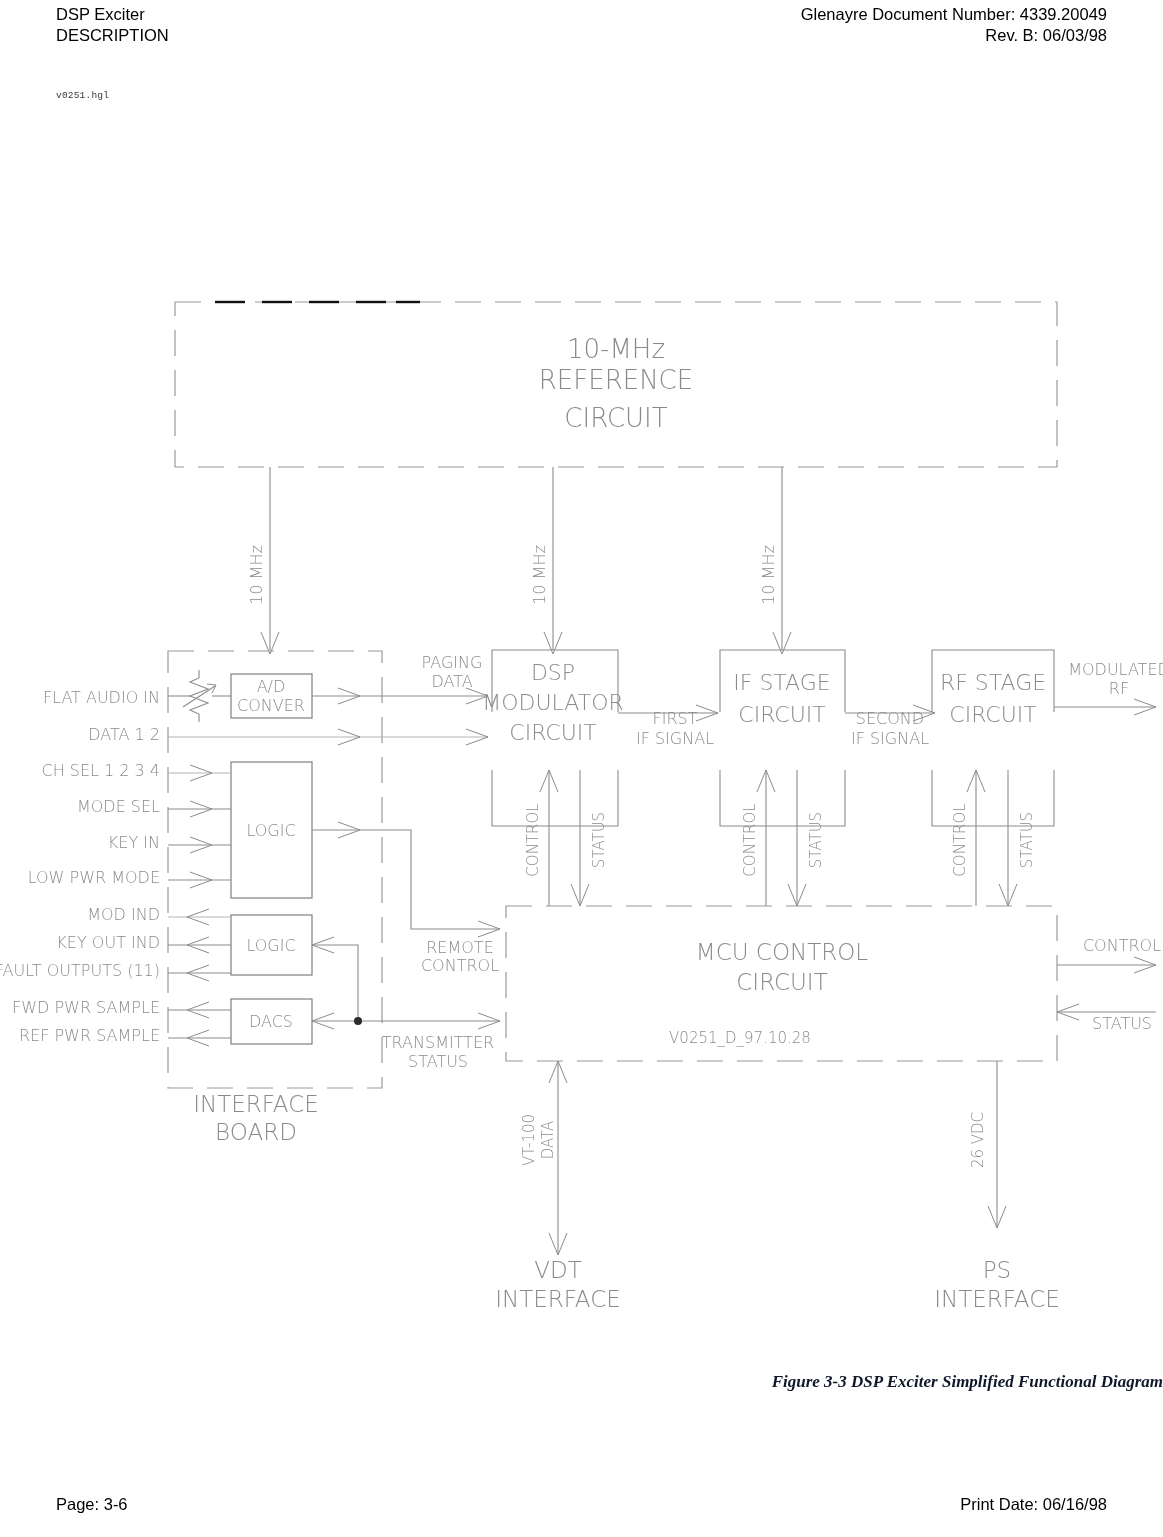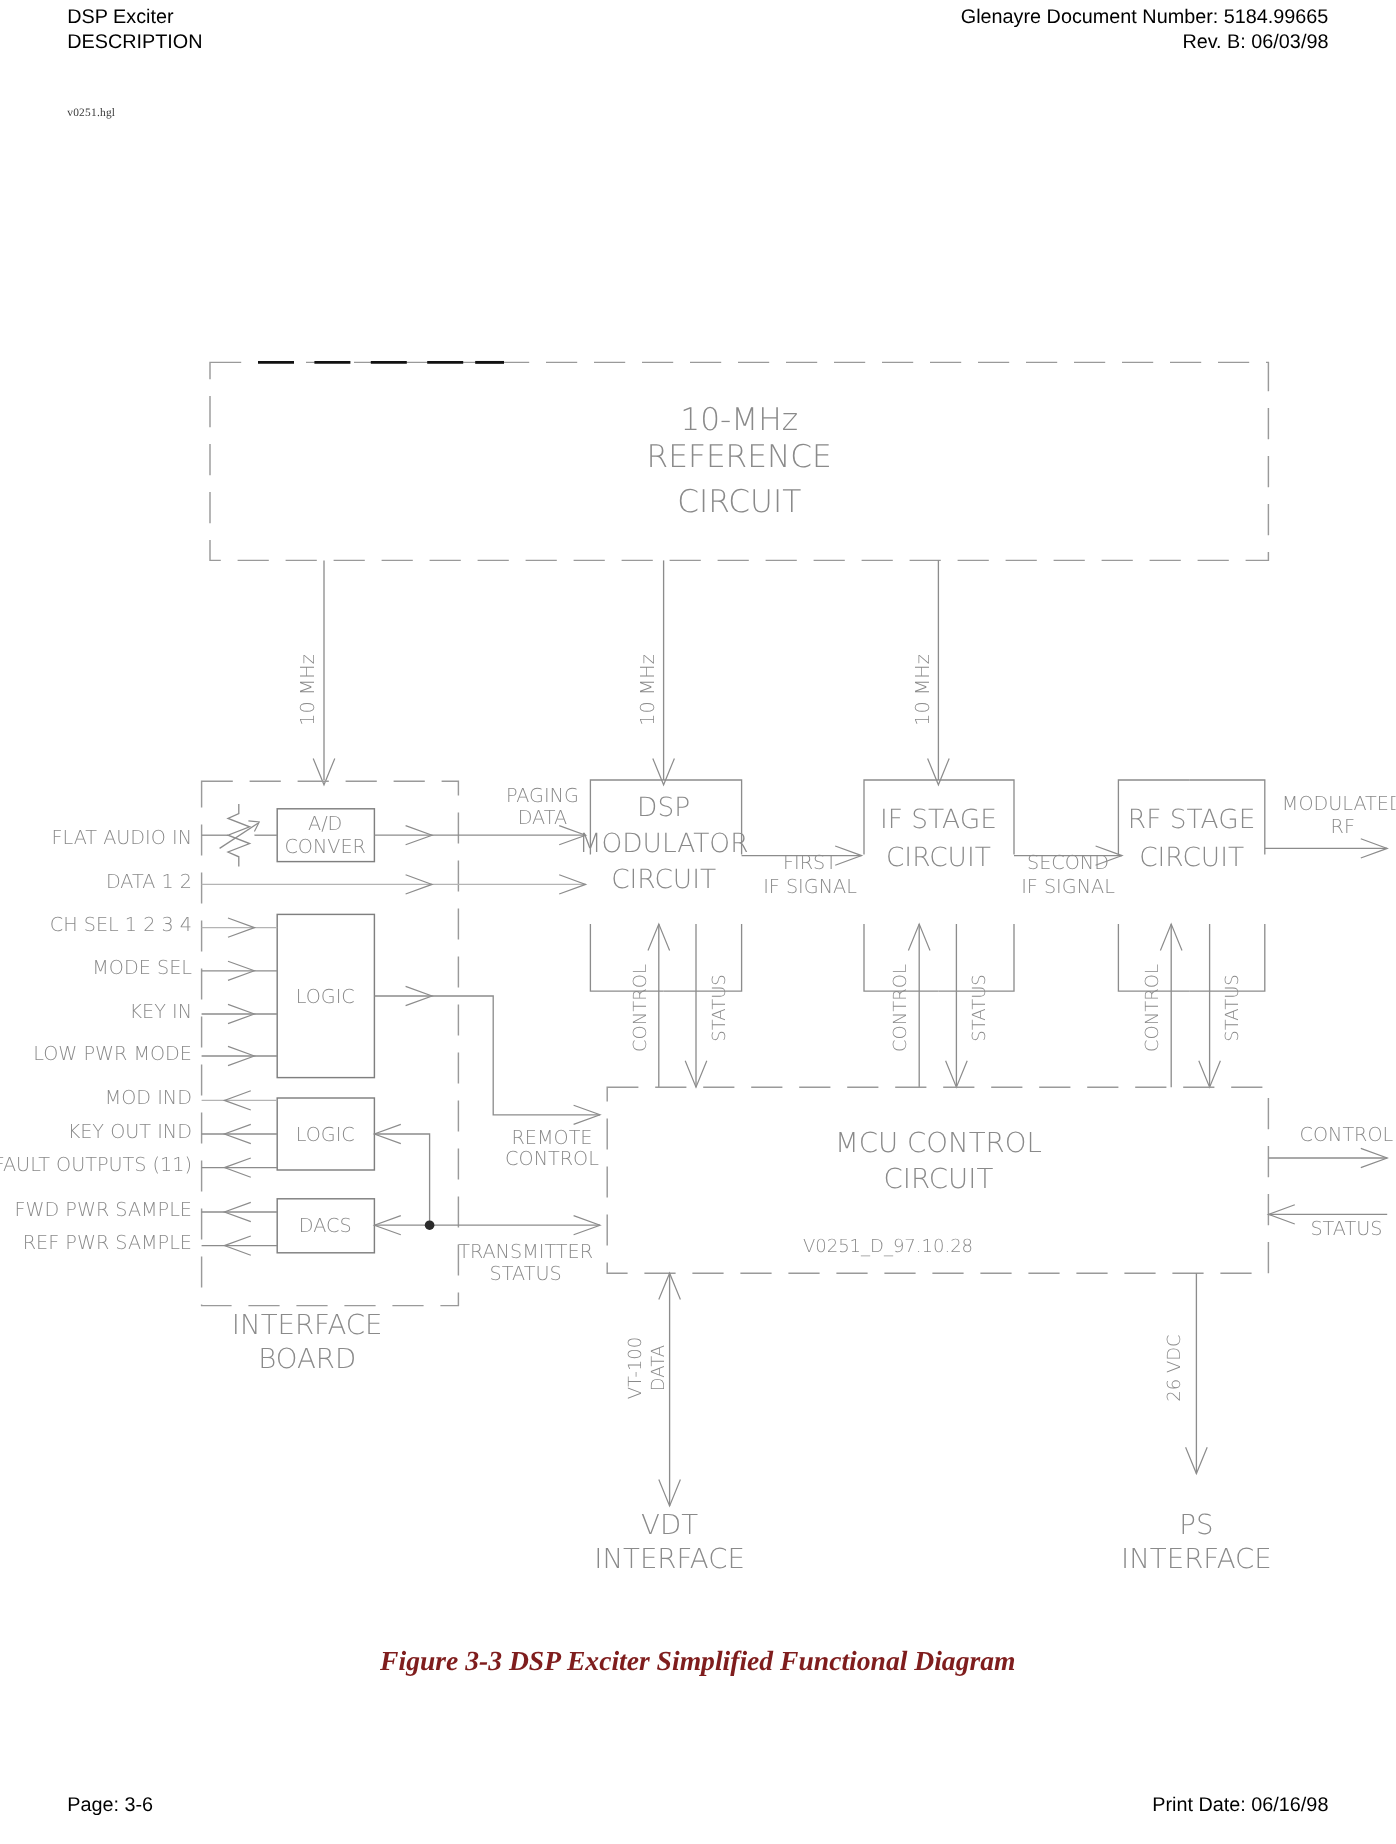--- a/index.html
+++ b/index.html
@@ -40,21 +40,21 @@
     font-size: 16.5px;
     line-height: 21px;
     text-align: right;
   }
 
   
   .file-stamp {
     position: absolute;
     left: 56px;
     top: 90px;
-    font-family: Liberation Serif, serif;
+    font-family: Liberation Mono, monospace;
     font-size: 9.5px;
     color: #3a3a3a;
     letter-spacing: 0.2px;
   }
 
   
   .diagram {
     position: absolute;
     left: 0;
     top: 0;
@@ -64,26 +64,26 @@
   .diagram svg {
     display: block;
   }
 
   
   .figure-caption {
     position: absolute;
     left: 0;
     right: 0;
     top: 1372px;
-    text-align: center;
+    text-align: right;
     font-family: "Liberation Serif", serif;
     font-style: italic;
     font-weight: bold;
-    font-size: 23px;
-    color: #7f1d1d;
+    font-size: 17px;
+    color: #0f172a;
   }
 
   
   .page-footer {
     position: absolute;
     left: 56px;
     right: 56px;
     bottom: 18px;
     height: 24px;
     font-size: 16.5px;
@@ -108,21 +108,21 @@
 </style>
 </head>
 <body>
 
 <div class="page-header">
   <div class="hdr-left">
     <div>DSP Exciter</div>
     <div>DESCRIPTION</div>
   </div>
   <div class="hdr-right">
-    <div>Glenayre Document Number: 5184.99665</div>
+    <div>Glenayre Document Number: 4339.20049</div>
     <div>Rev. B: 06/03/98</div>
   </div>
 </div>
 
 <div class="file-stamp">v0251.hgl</div>
 
 <div class="diagram">
 <svg width="1163" height="1330" viewBox="0 0 1163 1330" xmlns="http://www.w3.org/2000/svg">
 
   <defs>

